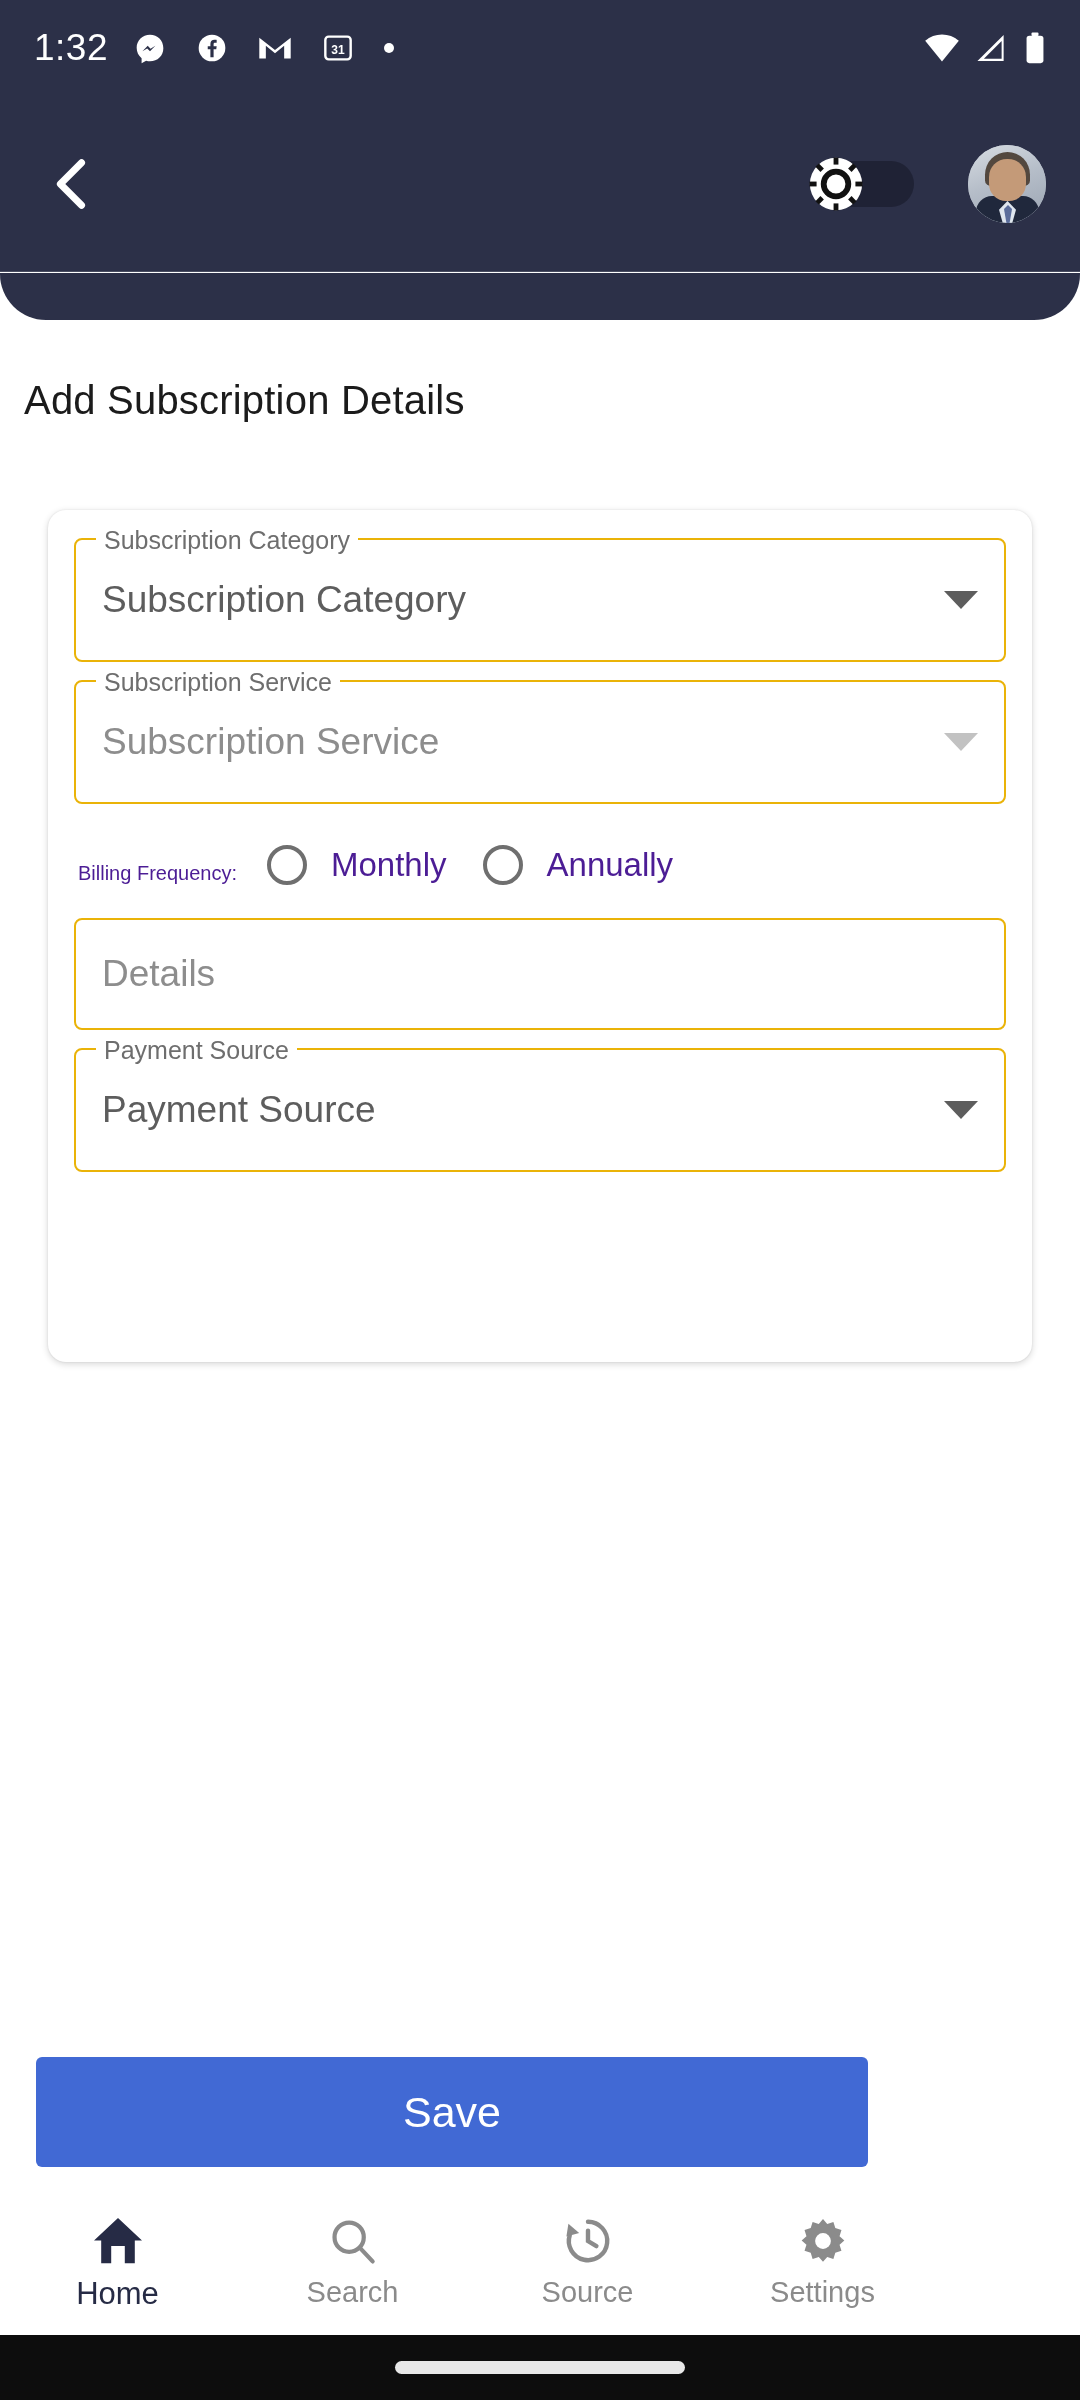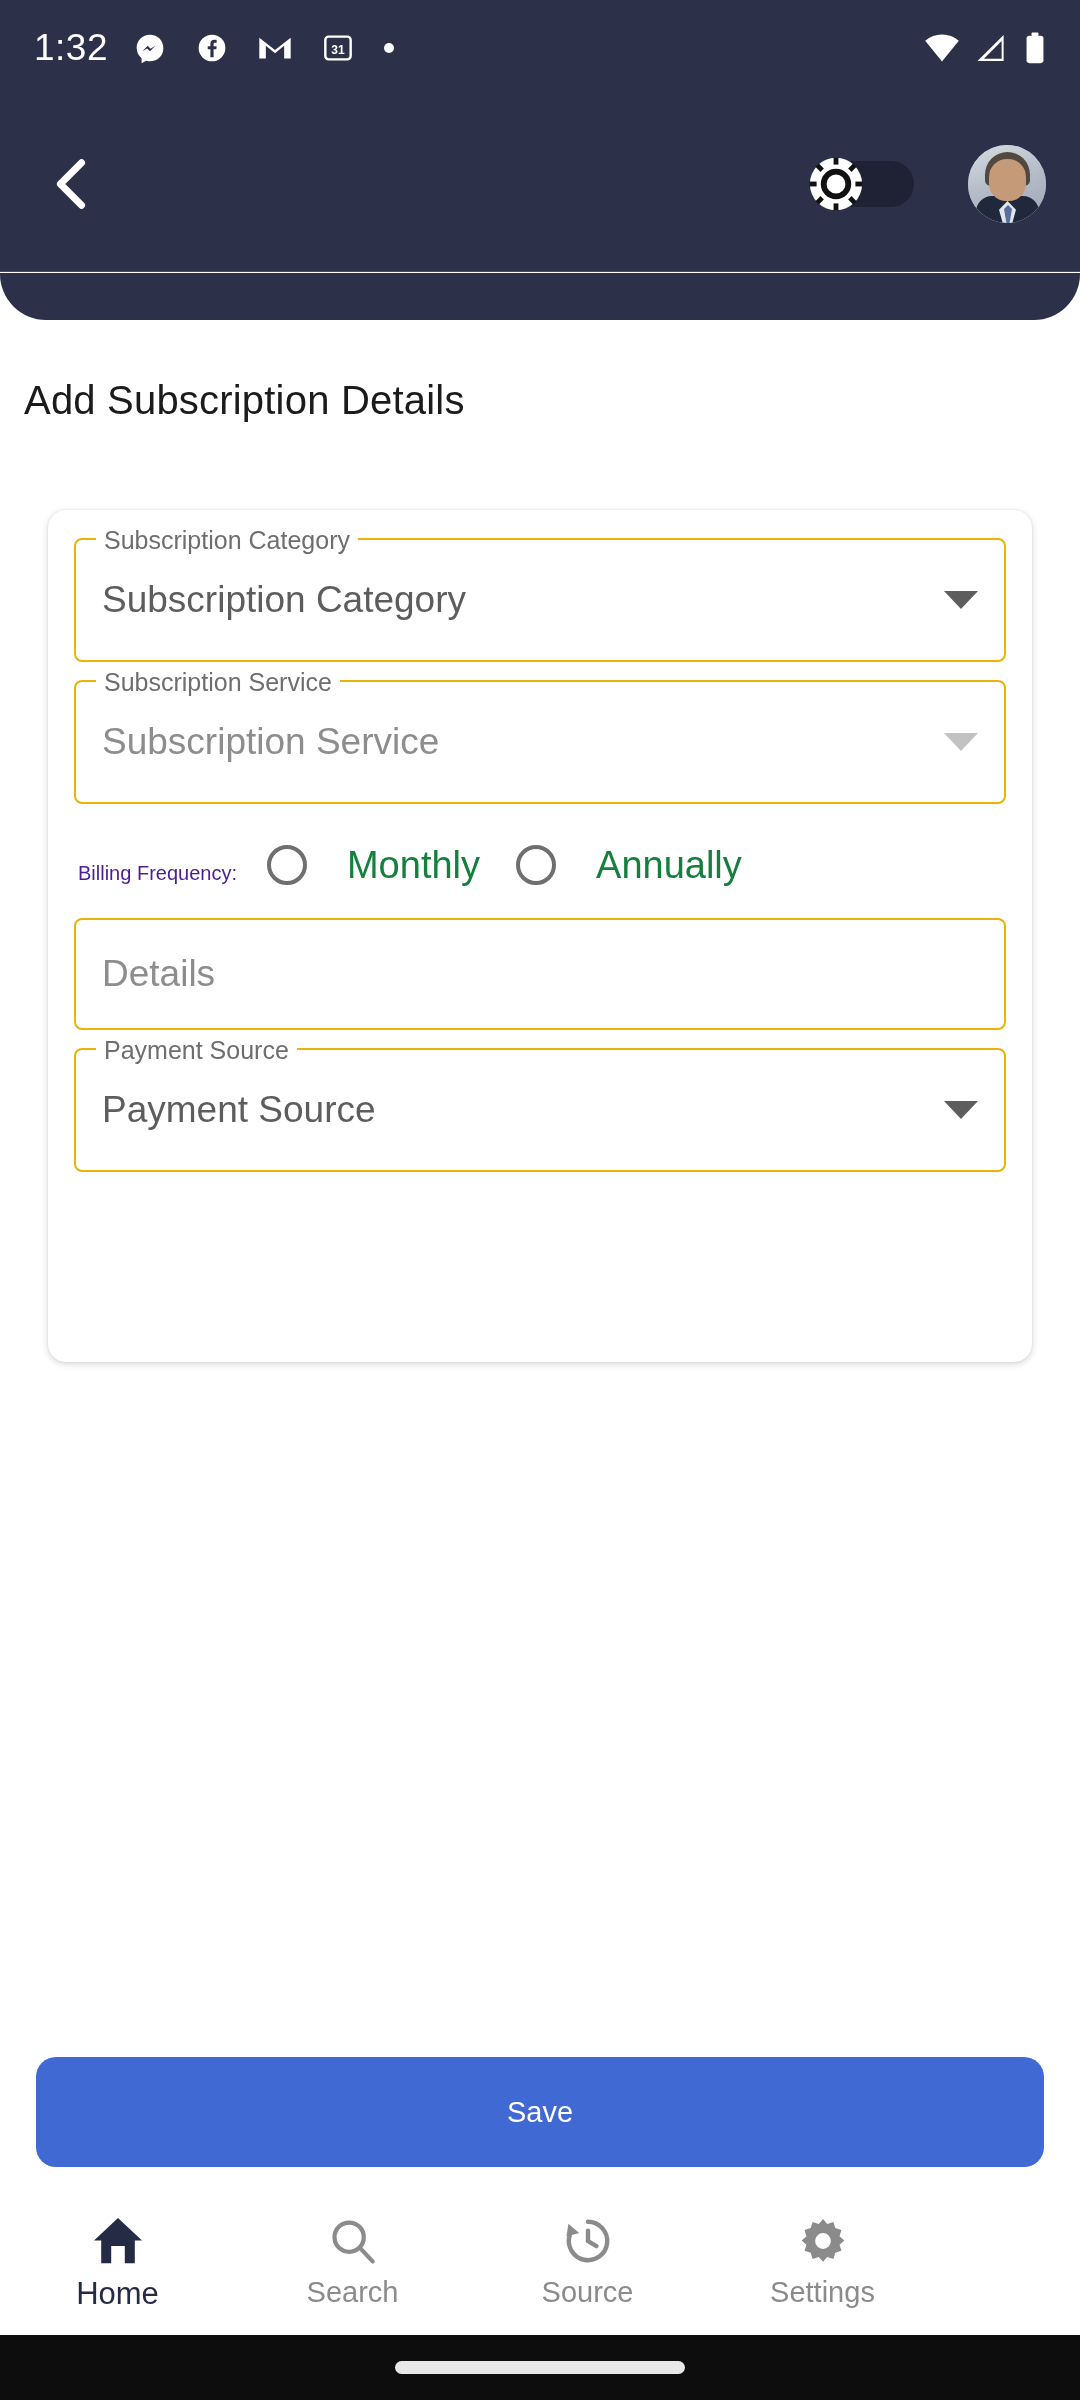--- a/index.html
+++ b/index.html
@@ -100,27 +100,27 @@
   .billing-row{
     display:flex; align-items:center; height:86px; margin-bottom:10px; padding-left:4px;
   }
   .billing-label{ font-size:20px; color:#4c1d95;margin-top:16px; }
   .radio-group{ display:flex; align-items:center; margin-left:30px; }
   .radio-item{ display:flex; align-items:center; cursor:pointer; }
   .radio{
     width:40px; height:40px; border-radius:50%;
     border:4px solid #6f6f6f; background:transparent; flex:0 0 auto;
   }
-  .radio-label{ font-size:38px; color:#15803d; margin-left:40px; margin-right:36px; }
+  .radio-label{ font-size:33px; color:#4c1d95; margin-left:24px; margin-right:36px; }
 
   
   .save-btn{
-    position:absolute; left:36px; top:2057px; width:1008px; height:110px;
-    background:#4169d4; border-radius:20px; border:none;
-    color:#fff; font-size:29px; font-family:"Liberation Sans", sans-serif;
+    position:absolute; left:36px; top:2057px; width:832px; height:110px;
+    background:#4169d4; border-radius:6px; border:none;
+    color:#fff; font-size:43px; font-family:"Liberation Sans", sans-serif;
     cursor:pointer; display:flex; align-items:center; justify-content:center;
   }
 
   
   .bottomnav{
     position:absolute; left:0; top:2200px; width:940px; height:135px;
     background:#fff; display:flex; align-items:flex-start;
   }
   .nav-item{
     flex:1; display:flex; flex-direction:column; align-items:center;

